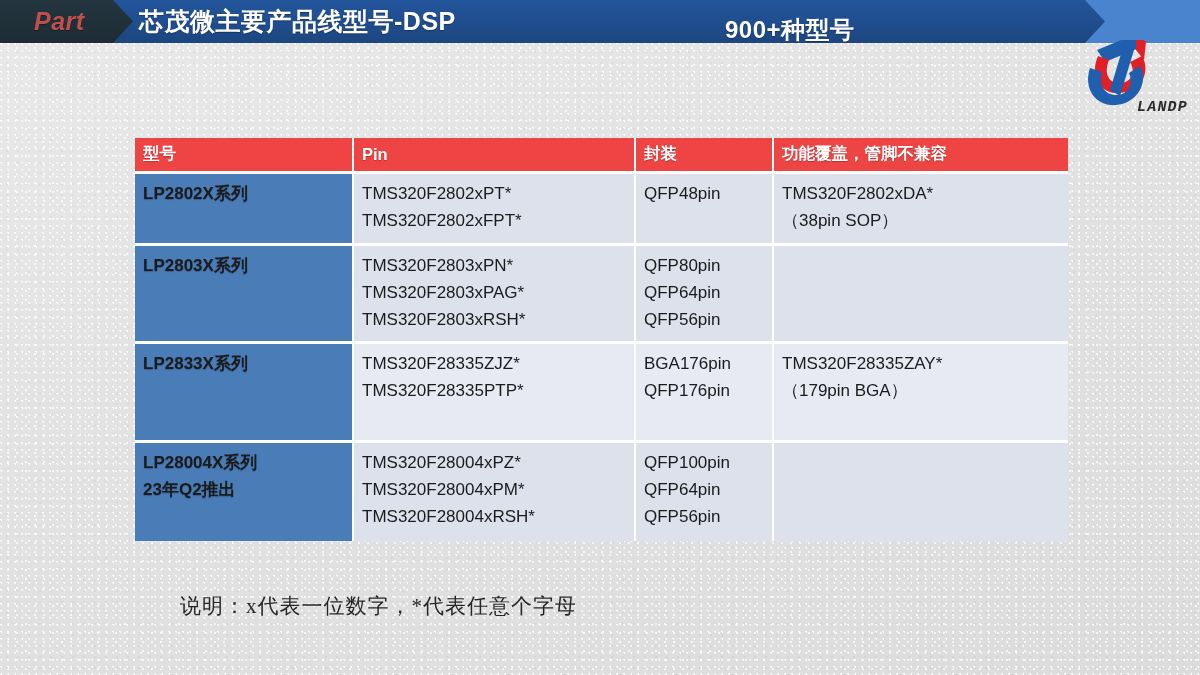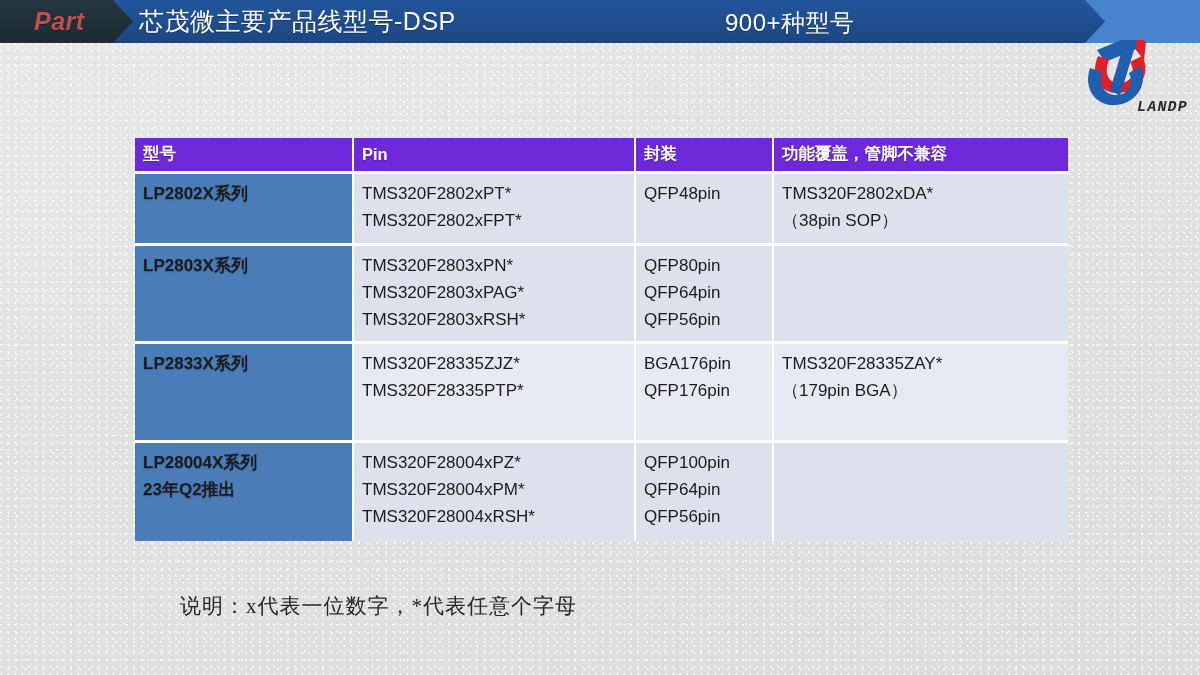--- a/index.html
+++ b/index.html
@@ -38,27 +38,27 @@
     clip-path:polygon(0 0, 113px 0, 133px 21.5px, 113px 43px, 0 43px);
   }
   .part-label{
     position:absolute;left:34px;top:7px;
     font-size:25px;font-weight:bold;font-style:italic;
     color:#c0504d;letter-spacing:.5px;line-height:29px;
     text-shadow:0 1px 0 rgba(0,0,0,.35);
   }
   .banner-title{
     position:absolute;left:139px;top:5px;
-    font-size:25px;font-weight:normal;color:#ffffff;line-height:33px;
+    font-size:25px;font-weight:bold;color:#ffffff;line-height:33px;
     letter-spacing:.5px;
     text-shadow:0 1px 1px rgba(0,0,0,.28);
   }
   .banner-count{
-    position:absolute;left:725px;top:6px;
-    font-size:24px;font-weight:normal;color:#ffffff;line-height:33px;
+    position:absolute;left:725px;top:13px;
+    font-size:24px;font-weight:bold;color:#ffffff;line-height:33px;
     letter-spacing:.5px;
     text-shadow:0 1px 1px rgba(0,0,0,.28);
   }
   
   .logo{
     position:absolute;right:6px;top:40px;width:120px;height:78px;
   }
   .logo svg{display:block;}
   .logo-text{
     position:absolute;right:6px;bottom:2px;
@@ -72,21 +72,21 @@
   }
   table.spec{
     border-collapse:collapse;width:933px;table-layout:fixed;
     background:#dfe2ec;
   }
   table.spec col.c0{width:218px;}
   table.spec col.c1{width:282px;}
   table.spec col.c2{width:138px;}
   table.spec col.c3{width:295px;}
   table.spec th{
-    background:#6d28d9;color:#ffffff;
+    background:#ef4444;color:#ffffff;
     font-size:16.5px;font-weight:bold;text-align:left;
     padding:4px 8px 5px 8px;height:24px;vertical-align:middle;
     border-right:2px solid #ffffff;
     text-shadow:0 1px 1px rgba(0,0,0,.25);
     white-space:nowrap;
     margin-left:24px;
   }
   table.spec th:last-child{border-right:none;}
   table.spec td{
     vertical-align:top;padding:6px 8px 8px 8px;

